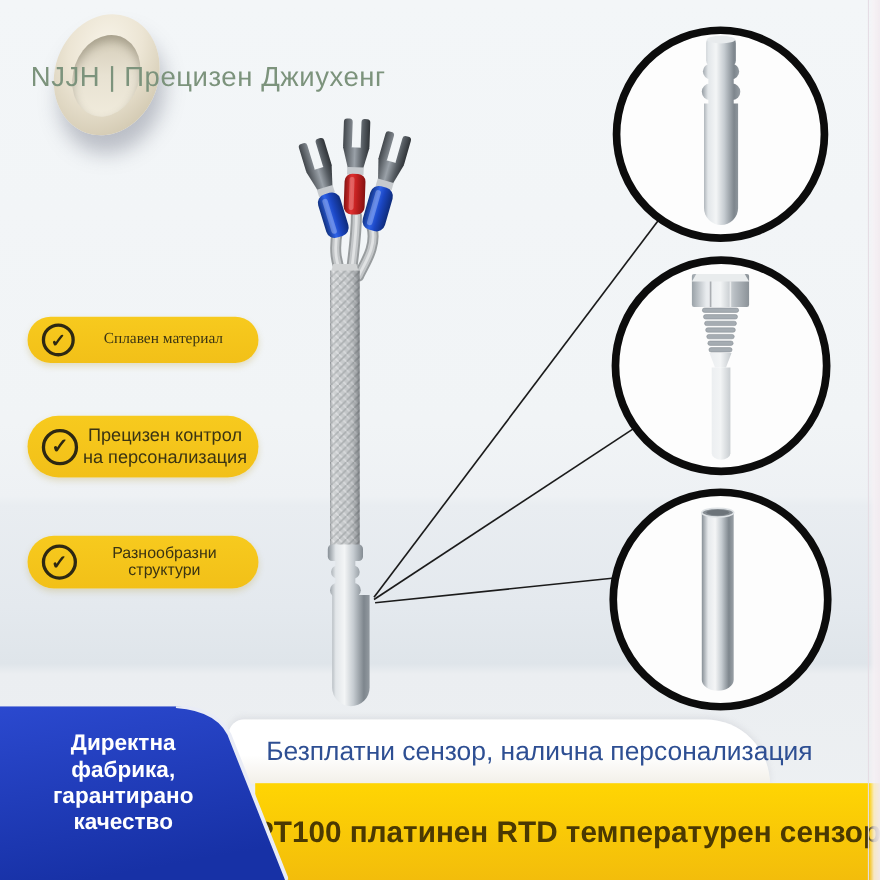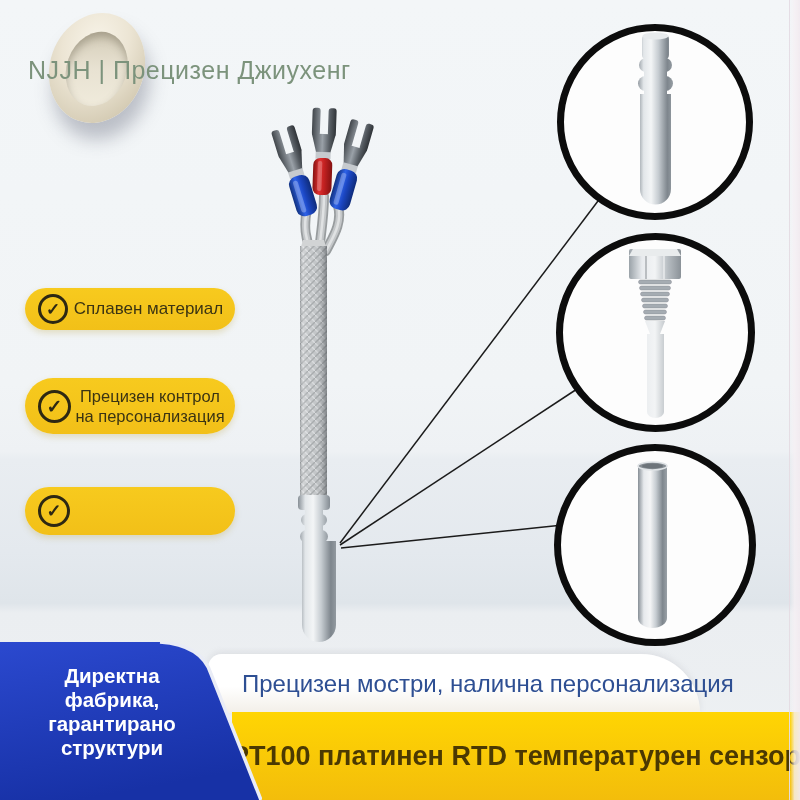--- a/index.html
+++ b/index.html
@@ -45,21 +45,21 @@
   }
   .badge .check-circle{
     flex:0 0 auto;margin-left:13px;
     border:3px solid #2d2813;border-radius:50%;
     display:flex;align-items:center;justify-content:center;
     color:#2d2813;font-weight:bold;
   }
   .badge .lbl{flex:1 1 auto;text-align:center;color:#3b3413;padding:0 10px 0 4px;}
   .badge1{top:288px;height:42px;border-radius:21px;}
   .badge1 .check-circle{width:24px;height:24px;font-size:17px;}
-  .badge1 .lbl{font-size:17px;}
+  .badge1 .lbl{font-size:14px;font-family:Liberation Serif, serif;}
   .badge2{top:378px;height:56px;border-radius:28px;}
   .badge2 .check-circle{width:27px;height:27px;font-size:19px;}
   .badge2 .lbl{font-size:16.5px;line-height:20px;}
   .badge3{top:487px;height:48px;border-radius:24px;}
   .badge3 .check-circle{width:26px;height:26px;font-size:18px;}
   .badge3 .lbl{font-size:14.5px;}
   
   .product-svg{position:absolute;left:0;top:0;z-index:5;}
   
   .callout{
@@ -104,20 +104,21 @@
 <div class="badge badge1">
   <span class="check-circle">✓</span>
   <span class="lbl">Сплавен материал</span>
 </div>
 <div class="badge badge2">
   <span class="check-circle">✓</span>
   <span class="lbl">Прецизен контрол на персонализация</span>
 </div>
 <div class="badge badge3">
   <span class="check-circle">✓</span>
+  <span class="lbl">Разнообразни структури</span>
 </div>
 
 <svg class="product-svg" width="800" height="800" viewBox="0 0 800 800">
   <defs>
     <linearGradient id="metalH" gradientUnits="userSpaceOnUse" x1="298" y1="0" x2="338" y2="0">
       <stop offset="0" stop-color="#878f96"></stop>
       <stop offset="0.18" stop-color="#e2e6e9"></stop>
       <stop offset="0.38" stop-color="#f3f5f6"></stop>
       <stop offset="0.58" stop-color="#c6ccd1"></stop>
       <stop offset="0.82" stop-color="#7e868d"></stop>
@@ -282,32 +283,32 @@
         <stop offset="1" stop-color="#9aa1a7"></stop>
       </linearGradient>
     </defs>
     <path d="M77,15 v152 a14.5,10 0 0 0 29,0 v-152 z" fill="url(#m3)"></path>
     <ellipse cx="91.5" cy="15" rx="14.5" ry="4" fill="#878e94" stroke="#dfe3e6" stroke-width="1.5"></ellipse>
     <ellipse cx="91.5" cy="15" rx="10.5" ry="2.6" fill="#6d747a"></ellipse>
   </svg>
 </div>
 
 <div class="subtitle-bar">
-  <span class="txt">Прецизен мостри, налична персонализация</span>
+  <span class="txt">Безплатни сензор, налична персонализация</span>
 </div>
 <div class="title-bar">
   <span class="txt">PT100 платинен RTD температурен сензор</span>
 </div>
 <div class="factory-box">
   <svg width="262" height="158" viewBox="0 0 262 158">
     <defs>
       <linearGradient id="blueBox" x1="0" y1="0" x2="0.3" y2="1">
         <stop offset="0" stop-color="#2b49cf"></stop>
         <stop offset="1" stop-color="#1731a6"></stop>
       </linearGradient>
     </defs>
     <path d="M0,0 H160 Q202,3 211,32 L261,158 H0 Z" fill="url(#blueBox)"></path>
     <path d="M160,0 Q202,3 211,32 L261,158" fill="none" stroke="#e9ecf6" stroke-width="3.5"></path>
   </svg>
 </div>
-<div class="factory-text">Директна фабрика, гарантирано структури</div>
+<div class="factory-text">Директна фабрика, гарантирано качество</div>
 
 <div class="edge-strip"></div>
 
 </body></html>

